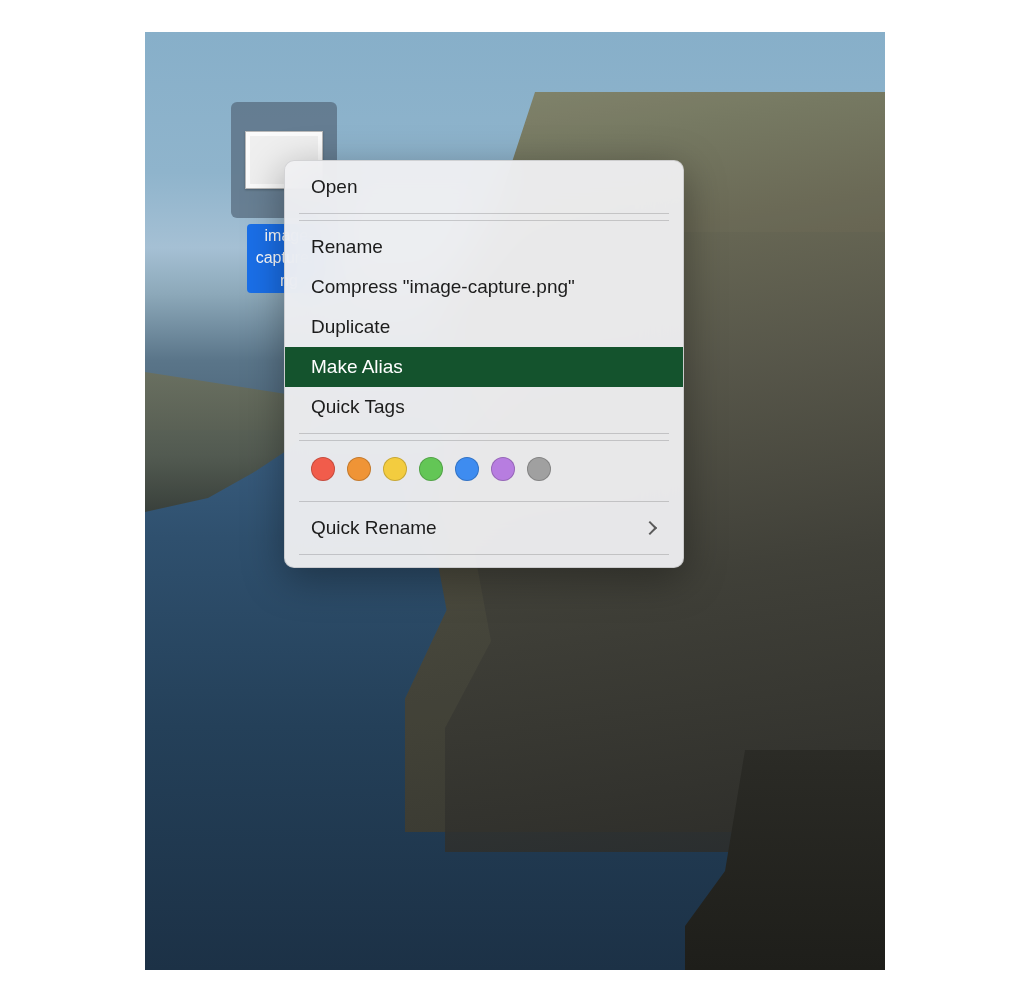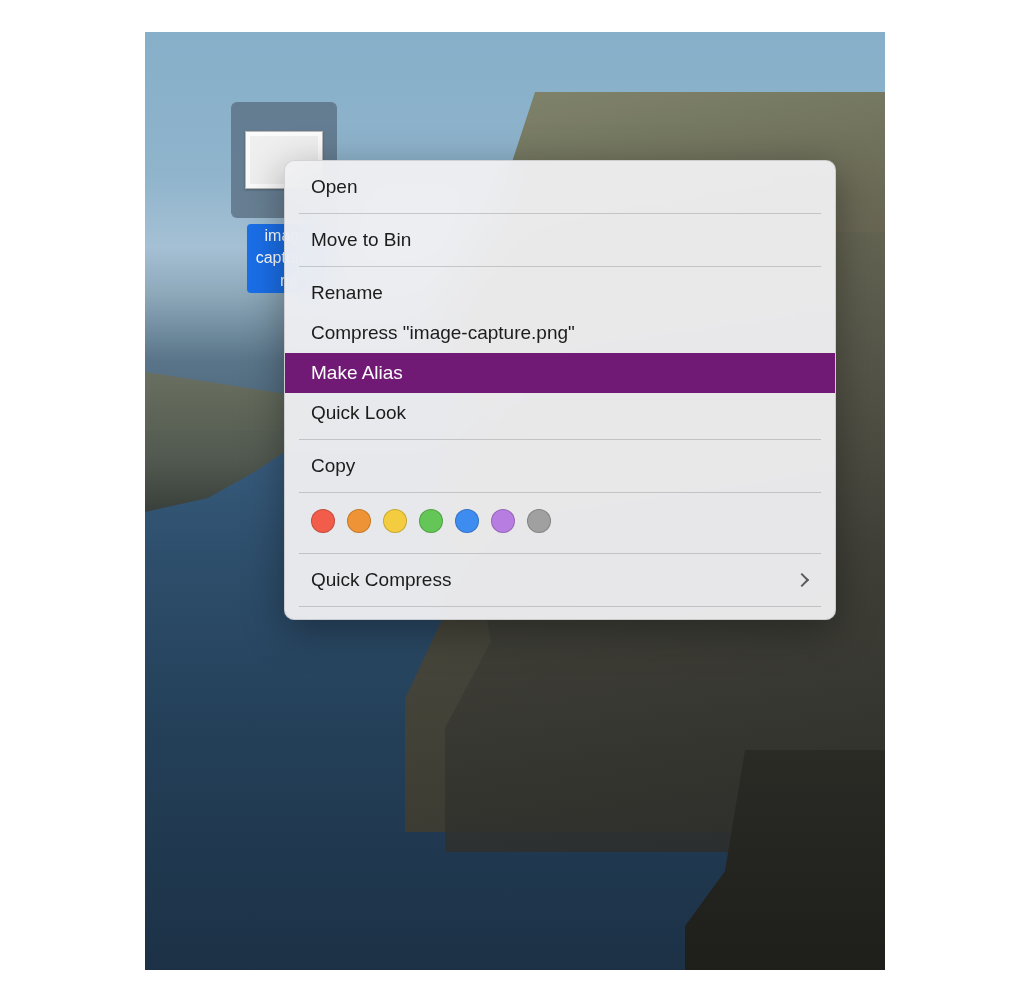--- a/index.html
+++ b/index.html
@@ -121,41 +121,41 @@
       white-space: normal;
       word-break: break-word;
       max-width: 96px;
     }
 
     
     .context-menu {
       position: absolute;
       left: 139px;
       top: 128px;
-      width: 552px;
+      width: 400px;
       background: rgba(240,240,242,0.95);
       backdrop-filter: blur(20px);
       border: 1px solid rgba(0,0,0,0.12);
       border-radius: 10px;
       box-shadow: 0 10px 40px rgba(0,0,0,0.35);
       padding: 6px 0;
       font-size: 19px;
       color: #1c1c1c;
       overflow: hidden;
     }
     .menu-item {
       height: 40px;
       padding: 0 26px;
       display: flex;
       align-items: center;
       justify-content: space-between;
       cursor: default;
     }
     .menu-item.highlight {
-      background: #701a75;
+      background: #14532d;
       color: #fff;
     }
     .menu-sep {
       height: 1px;
       background: rgba(0,0,0,0.16);
       margin: 6px 14px;
     }
     .chevron {
       width: 10px;
       height: 10px;
@@ -193,60 +193,57 @@
     <span class="file-label">image-capture.png</span>
   </div>
 
   <div class="context-menu">
     <div class="menu-item">
       <span>Open</span>
     </div>
 
     <div class="menu-sep"></div>
 
-    <div class="menu-item">
-      <span>Move to Bin</span>
-    </div>
 
     <div class="menu-sep"></div>
 
     <div class="menu-item">
       <span>Rename</span>
     </div>
     <div class="menu-item">
       <span>Compress "image-capture.png"</span>
+    </div>
+    <div class="menu-item">
+      <span>Duplicate</span>
     </div>
     <div class="menu-item highlight">
       <span>Make Alias</span>
     </div>
     <div class="menu-item">
-      <span>Quick Look</span>
-    </div>
-
-    <div class="menu-sep"></div>
-
-    <div class="menu-item">
-      <span>Copy</span>
-    </div>
+      <span>Quick Tags</span>
+    </div>
+
+    <div class="menu-sep"></div>
+
 
     <div class="menu-sep"></div>
 
     <div class="tag-row">
       <span class="tag-dot" style="background:#f15c4b"></span>
       <span class="tag-dot" style="background:#ef9436"></span>
       <span class="tag-dot" style="background:#f3cc3f"></span>
       <span class="tag-dot" style="background:#63c656"></span>
       <span class="tag-dot" style="background:#3e8cf0"></span>
       <span class="tag-dot" style="background:#b77de0"></span>
       <span class="tag-dot" style="background:#a0a0a0"></span>
     </div>
 
     <div class="menu-sep"></div>
 
     <div class="menu-item">
-      <span>Quick Compress</span>
+      <span>Quick Rename</span>
       <span class="chevron"></span>
     </div>
 
     <div class="menu-sep"></div>
 
   </div>
 </div>
 
 </body></html>

